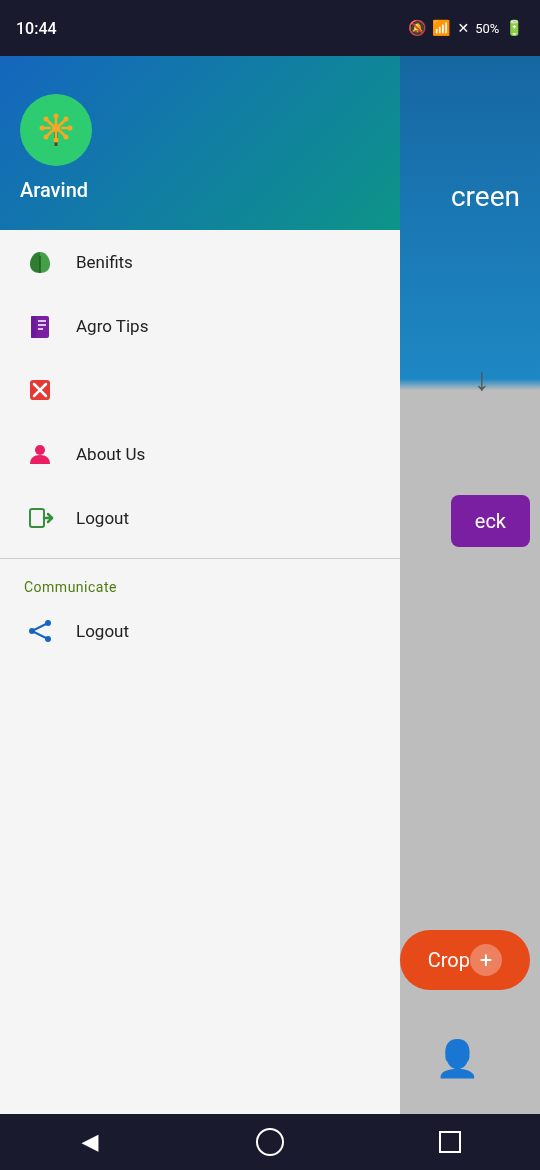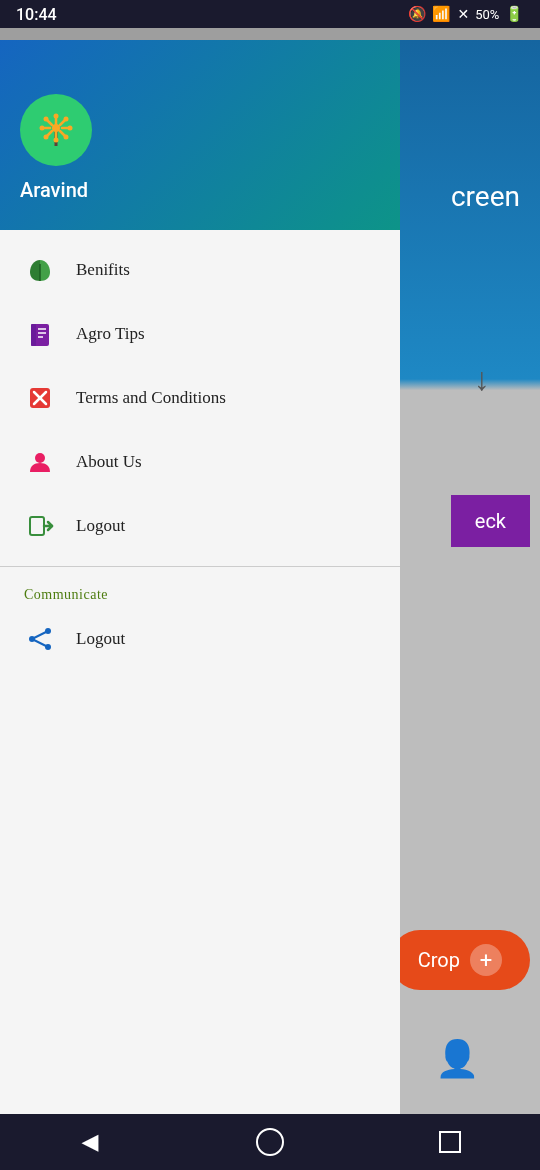--- a/index.html
+++ b/index.html
@@ -9,21 +9,21 @@
       height: 1170px;
       font-family: 'Roboto', Arial, sans-serif;
       background: #9e9e9e;
       position: relative;
       overflow: hidden;
     }
 
     
     .status-bar {
       width: 540px;
-      height: 28px;
+      height: 56px;
       background: #1a1a2e;
       display: flex;
       align-items: center;
       justify-content: space-between;
       padding: 0 16px;
       position: relative;
       z-index: 100;
     }
     .status-time {
       color: #fff;
@@ -63,37 +63,36 @@
       top: 320px;
       right: 50px;
       color: #555;
       font-size: 32px;
     }
     .bg-check-btn {
       position: absolute;
       top: 455px;
       right: 10px;
       background: #7b1fa2;
-      border-radius: 0;
+      border-radius: 8px;
       padding: 14px 24px;
       color: #fff;
       font-size: 20px;
     }
     .bg-crop-btn {
       position: absolute;
       bottom: 180px;
       right: 10px;
       background: #e64a19;
       border-radius: 30px;
       padding: 14px 28px;
       color: #fff;
       font-size: 20px;
       display: flex;
       align-items: center;
-      gap: 10px;
     }
     .bg-crop-btn .plus-circle {
       width: 32px;
       height: 32px;
       background: rgba(255,255,255,0.3);
       border-radius: 50%;
       display: flex;
       align-items: center;
       justify-content: center;
       font-size: 22px;
@@ -157,22 +156,20 @@
     }
     .drawer-email {
       color: rgba(255,255,255,0.85);
       font-size: 14px;
     }
 
     
     .drawer-menu {
       flex: 1;
       background: #f5f5f5;
-      padding-top: 8px;
-      font-family: Liberation Serif, serif;
     }
     .menu-item {
       display: flex;
       align-items: center;
       padding: 16px 24px;
       cursor: pointer;
       gap: 20px;
     }
     .menu-icon {
       width: 32px;
@@ -314,21 +311,20 @@
     </div>
 
     <div class="menu-item">
       <div class="menu-icon">
         <svg width="28" height="28" viewBox="0 0 28 28" xmlns="http://www.w3.org/2000/svg">
           <rect x="4" y="4" width="20" height="20" rx="3" fill="#e53935"></rect>
           <line x1="8" y1="8" x2="20" y2="20" stroke="white" stroke-width="2.5" stroke-linecap="round"></line>
           <line x1="20" y1="8" x2="8" y2="20" stroke="white" stroke-width="2.5" stroke-linecap="round"></line>
         </svg>
       </div>
-      <span class="menu-label">Terms and Conditions</span>
     </div>
 
     <div class="menu-item">
       <div class="menu-icon">
         <svg width="28" height="28" viewBox="0 0 28 28" xmlns="http://www.w3.org/2000/svg">
           <circle cx="14" cy="10" r="5" fill="#e91e63"></circle>
           <path d="M4 24 C4 18 8 15 14 15 C20 15 24 18 24 24 Z" fill="#e91e63"></path>
         </svg>
       </div>
       <span class="menu-label">About Us</span>

